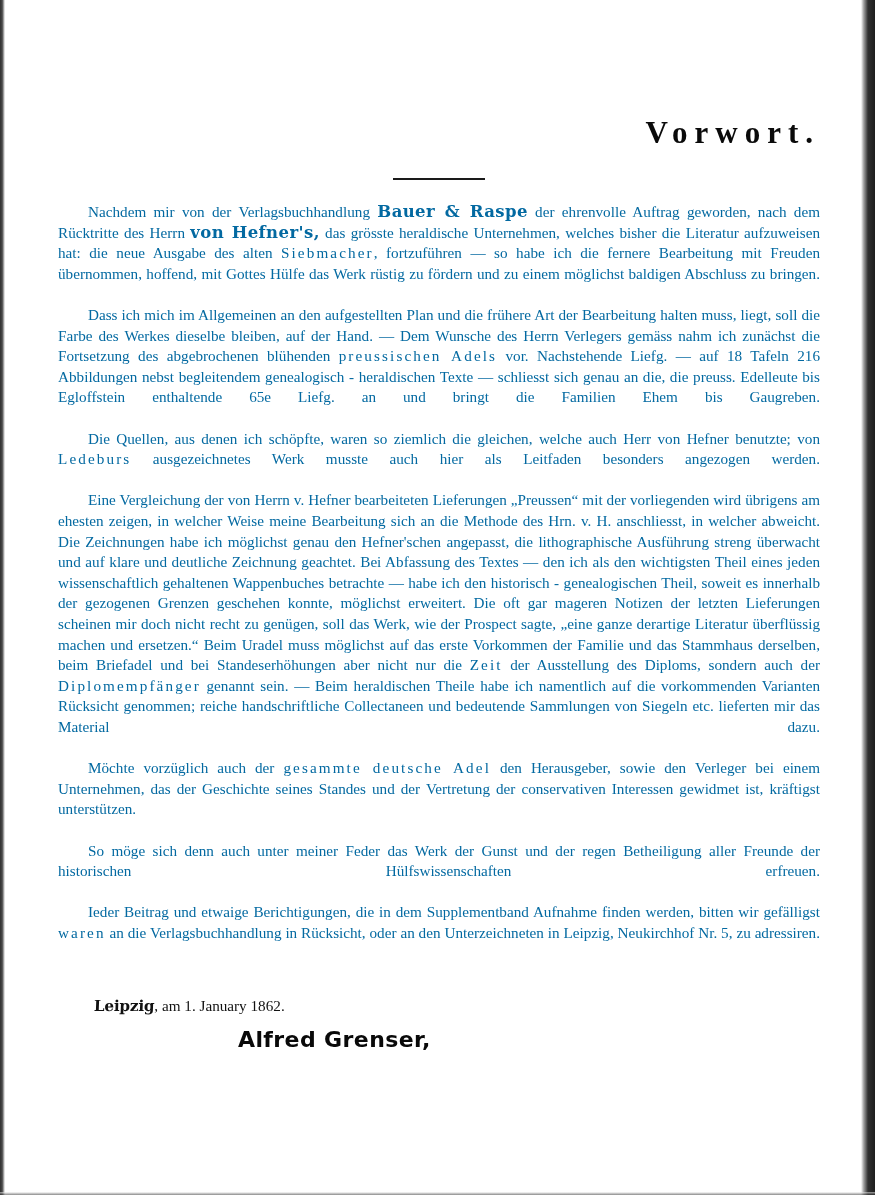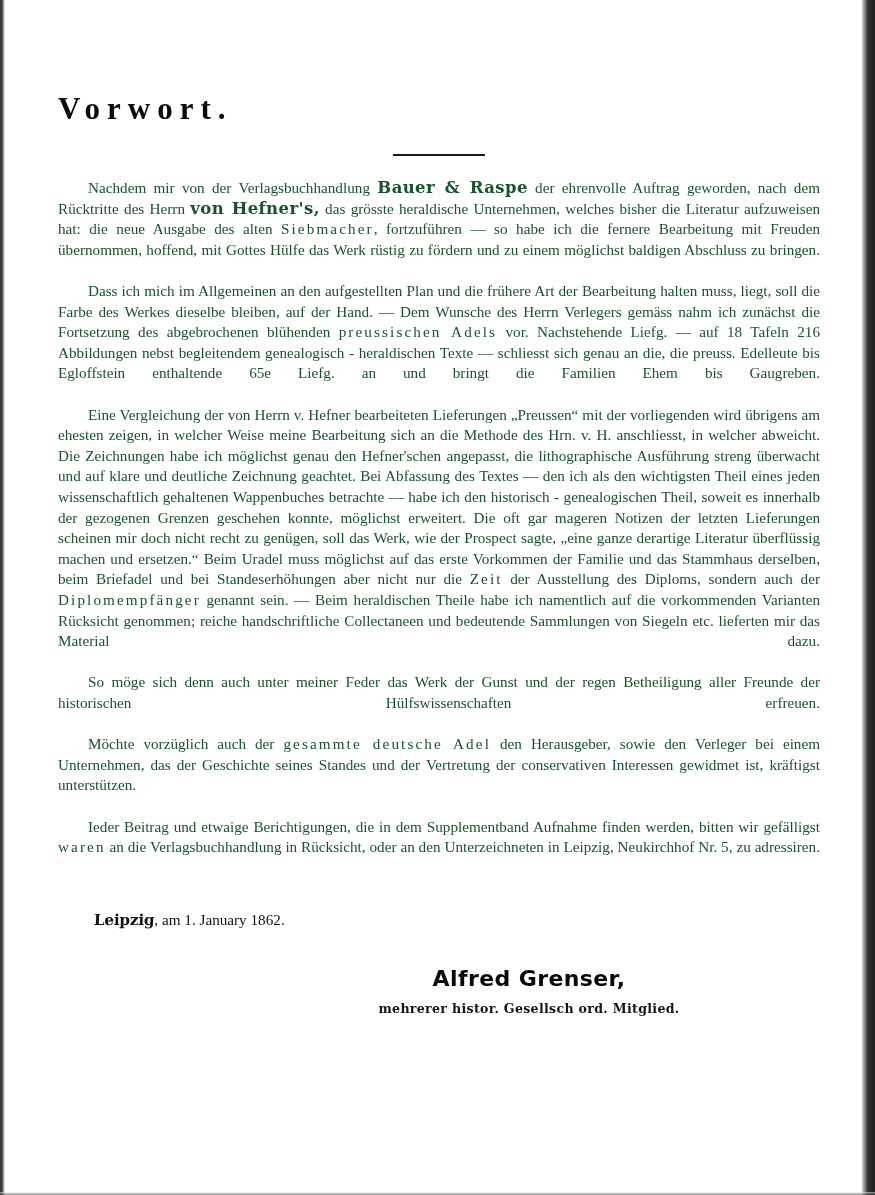--- a/index.html
+++ b/index.html
@@ -49,22 +49,22 @@
 
   .content {
     position: absolute;
     left: 58px;
     top: 0;
     width: 762px;
   }
 
   
   .title-block {
-    margin-top: 92px;
-    text-align: left;
+    margin-top: 116px;
+    text-align: right;
   }
   .doc-title {
     font-family: "Liberation Serif", "DejaVu Serif", serif;
     font-size: 31px;
     font-weight: bold;
     letter-spacing: 7px;
     color: #0a0a0a;
     line-height: 1.1;
     margin: 0;
     display: block;
@@ -79,21 +79,21 @@
 
   
   .body-text {
     margin-top: 22px;
     font-size: 15.2px;
     line-height: 20.6px;
     text-align: justify;
     text-justify: inter-word;
     -webkit-hyphens: none;
     hyphens: none;
-    color: #14532d;
+    color: #0369a1;
   }
 
   .body-text p {
     margin: 0;
     text-indent: 30px;
     text-align: justify;
   }
 
   
   .body-text p::after {
@@ -123,22 +123,22 @@
 
   
   .place-date {
     margin-top: 32px;
     font-size: 15.2px;
     line-height: 20.6px;
     text-indent: 18px;
   }
 
   .signature-block {
-    margin-top: 35px;
-    text-align: center;
+    margin-top: 10px;
+    text-align: left;
     padding-left: 180px;
   }
   .signature-name {
     font-family: "DejaVu Sans", "Liberation Sans", sans-serif;
     font-size: 22px;
     font-weight: bold;
     letter-spacing: 0.4px;
     color: #090909;
     line-height: 1.2;
   }
@@ -167,32 +167,32 @@
       <div class="doc-title">Vorwort.</div>
       <hr class="title-rule">
     </div>
 
     <div class="body-text">
 
       <p><span>Nachdem mir von der Verlagsbuchhandlung </span><span class="slab-bold">Bauer &amp; Raspe</span><span> der ehrenvolle Auftrag geworden, nach dem Rücktritte des Herrn </span><span class="slab-bold">von Hefner's,</span><span> das grösste heraldische Unternehmen, welches bisher die Literatur aufzuweisen hat: die neue Ausgabe des alten </span><span class="spaced">Siebmacher</span><span>, fortzuführen — so habe ich die fernere Bearbeitung mit Freuden übernommen, hoffend, mit Gottes Hülfe das Werk rüstig zu fördern und zu einem möglichst baldigen Abschluss zu bringen.</span></p>
 
       <p><span>Dass ich mich im Allgemeinen an den aufgestellten Plan und die frühere Art der Bearbeitung halten muss, liegt, soll die Farbe des Werkes dieselbe bleiben, auf der Hand. — Dem Wunsche des Herrn Verlegers gemäss nahm ich zunächst die Fortsetzung des abgebrochenen blühenden </span><span class="spaced">preussischen Adels</span><span> vor. Nachstehende Liefg. — auf 18 Tafeln 216 Abbildungen nebst begleitendem genealogisch - heraldischen Texte — schliesst sich genau an die, die preuss. Edelleute bis Egloffstein enthaltende 65e Liefg. an und bringt die Familien Ehem bis Gaugreben.</span></p>
 
+      <p><span>Die Quellen, aus denen ich schöpfte, waren so ziemlich die gleichen, welche auch Herr von Hefner benutzte; von </span><span class="spaced">Ledeburs</span><span> ausgezeichnetes Werk musste auch hier als Leitfaden besonders angezogen werden.</span></p>
 
       <p><span>Eine Vergleichung der von Herrn v. Hefner bearbeiteten Lieferungen „Preussen“ mit der vorliegenden wird übrigens am ehesten zeigen, in welcher Weise meine Bearbeitung sich an die Methode des Hrn. v. H. anschliesst, in welcher abweicht. Die Zeichnungen habe ich möglichst genau den Hefner'schen angepasst, die lithographische Ausführung streng überwacht und auf klare und deutliche Zeichnung geachtet. Bei Abfassung des Textes — den ich als den wichtigsten Theil eines jeden wissenschaftlich gehaltenen Wappenbuches betrachte — habe ich den historisch - genealogischen Theil, soweit es innerhalb der gezogenen Grenzen geschehen konnte, möglichst erweitert. Die oft gar mageren Notizen der letzten Lieferungen scheinen mir doch nicht recht zu genügen, soll das Werk, wie der Prospect sagte, „eine ganze derartige Literatur überflüssig machen und ersetzen.“ Beim Uradel muss möglichst auf das erste Vorkommen der Familie und das Stammhaus derselben, beim Briefadel und bei Standeserhöhungen aber nicht nur die </span><span class="spaced">Zeit</span><span> der Ausstellung des Diploms, sondern auch der </span><span class="spaced">Diplomempfänger</span><span> genannt sein. — Beim heraldischen Theile habe ich namentlich auf die vorkommenden Varianten Rücksicht genommen; reiche handschriftliche Collectaneen und bedeutende Sammlungen von Siegeln etc. lieferten mir das Material dazu.</span></p>
 
+      <p><span>Möchte vorzüglich auch der </span><span class="spaced">gesammte deutsche Adel</span><span> den Herausgeber, sowie den Verleger bei einem Unternehmen, das der Geschichte seines Standes und der Vertretung der conservativen Interessen gewidmet ist, kräftigst unterstützen.</span></p>
+
       <p>So möge sich denn auch unter meiner Feder das Werk der Gunst und der regen Betheiligung aller Freunde der historischen Hülfswissenschaften erfreuen.</p>
-
-      <p><span>Möchte vorzüglich auch der </span><span class="spaced">gesammte deutsche Adel</span><span> den Herausgeber, sowie den Verleger bei einem Unternehmen, das der Geschichte seines Standes und der Vertretung der conservativen Interessen gewidmet ist, kräftigst unterstützen.</span></p>
 
       <p><span>Ieder Beitrag und etwaige Berichtigungen, die in dem Supplementband Aufnahme finden werden, bitten wir gefälligst </span><span class="spaced">waren</span><span> an die Verlagsbuchhandlung in Rücksicht, oder an den Unterzeichneten in Leipzig, Neukirchhof Nr. 5, zu adressiren.</span></p>
 
     </div>
 
     <div class="place-date"><span class="fraktur">Leipzig</span><span>, am 1. January 1862.</span></div>
 
     <div class="signature-block">
       <div class="signature-name">Alfred Grenser,</div>
-      <div class="signature-role">mehrerer histor. Gesellsch  ord. Mitglied.</div>
     </div>
 
   </div>
 </div>
 
 </body></html>

